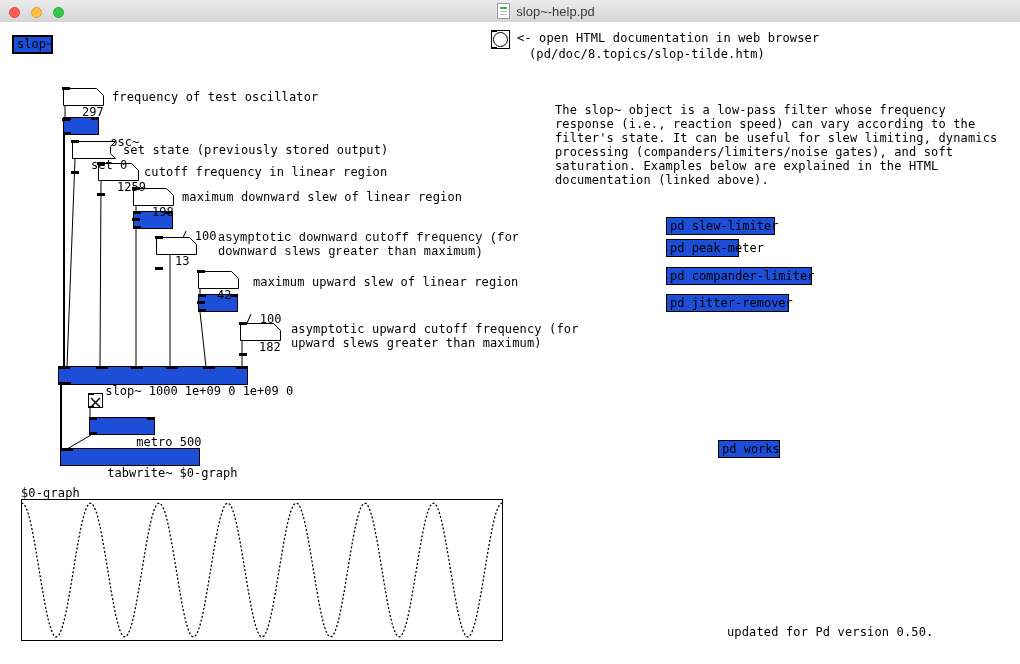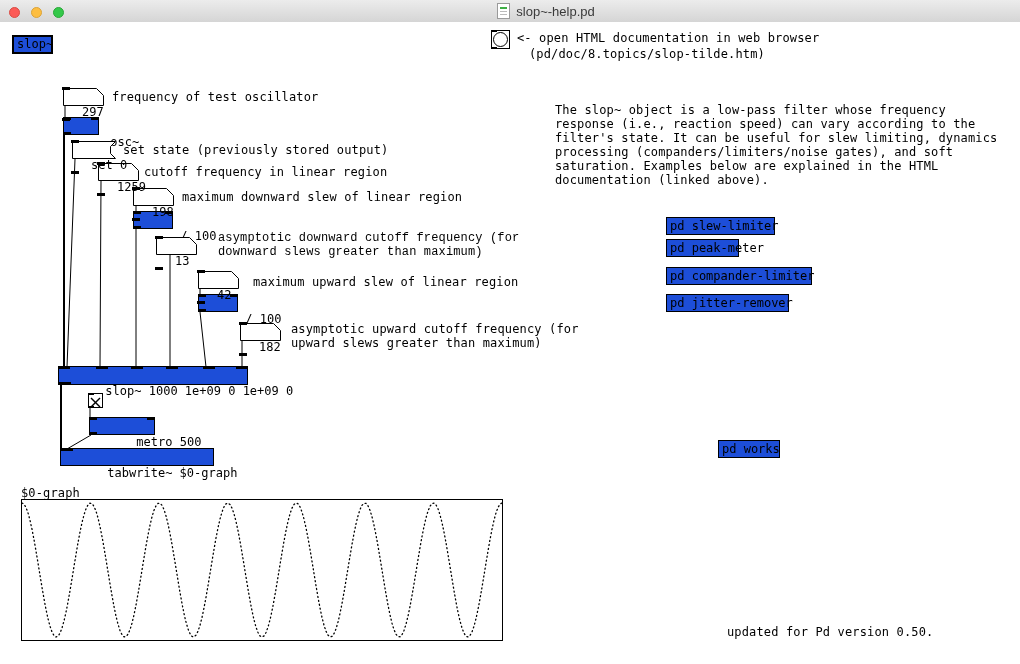--- a/index.html
+++ b/index.html
@@ -201,21 +201,21 @@
       <div class="nub bl sm"></div>
     </div>
 
     <div class="pdbox" style="left:89px;top:395px;width:66px;height:18px;">
       <span>metro 500</span>
       <div class="nub tl"></div>
       <div class="nub tr"></div>
       <div class="nub bl"></div>
     </div>
 
-    <div class="pdbox" style="left:60px;top:426px;width:154px;height:18px;">
+    <div class="pdbox" style="left:60px;top:426px;width:140px;height:18px;">
       <span>tabwrite~ $0-graph</span>
       <div class="nub tl" style="width:13px;"></div>
     </div>
 
     <div class="pdbox" style="left:666px;top:195px;width:109px;height:18px;">pd slew-limiter</div>
     <div class="pdbox" style="left:666px;top:217px;width:73px;height:18px;">pd peak-meter</div>
     <div class="pdbox" style="left:666px;top:245px;width:146px;height:18px;">pd compander-limiter</div>
     <div class="pdbox" style="left:666px;top:272px;width:123px;height:18px;">pd jitter-remover</div>
     <div class="pdbox" style="left:718px;top:418px;width:62px;height:18px;">pd works</div>
 

